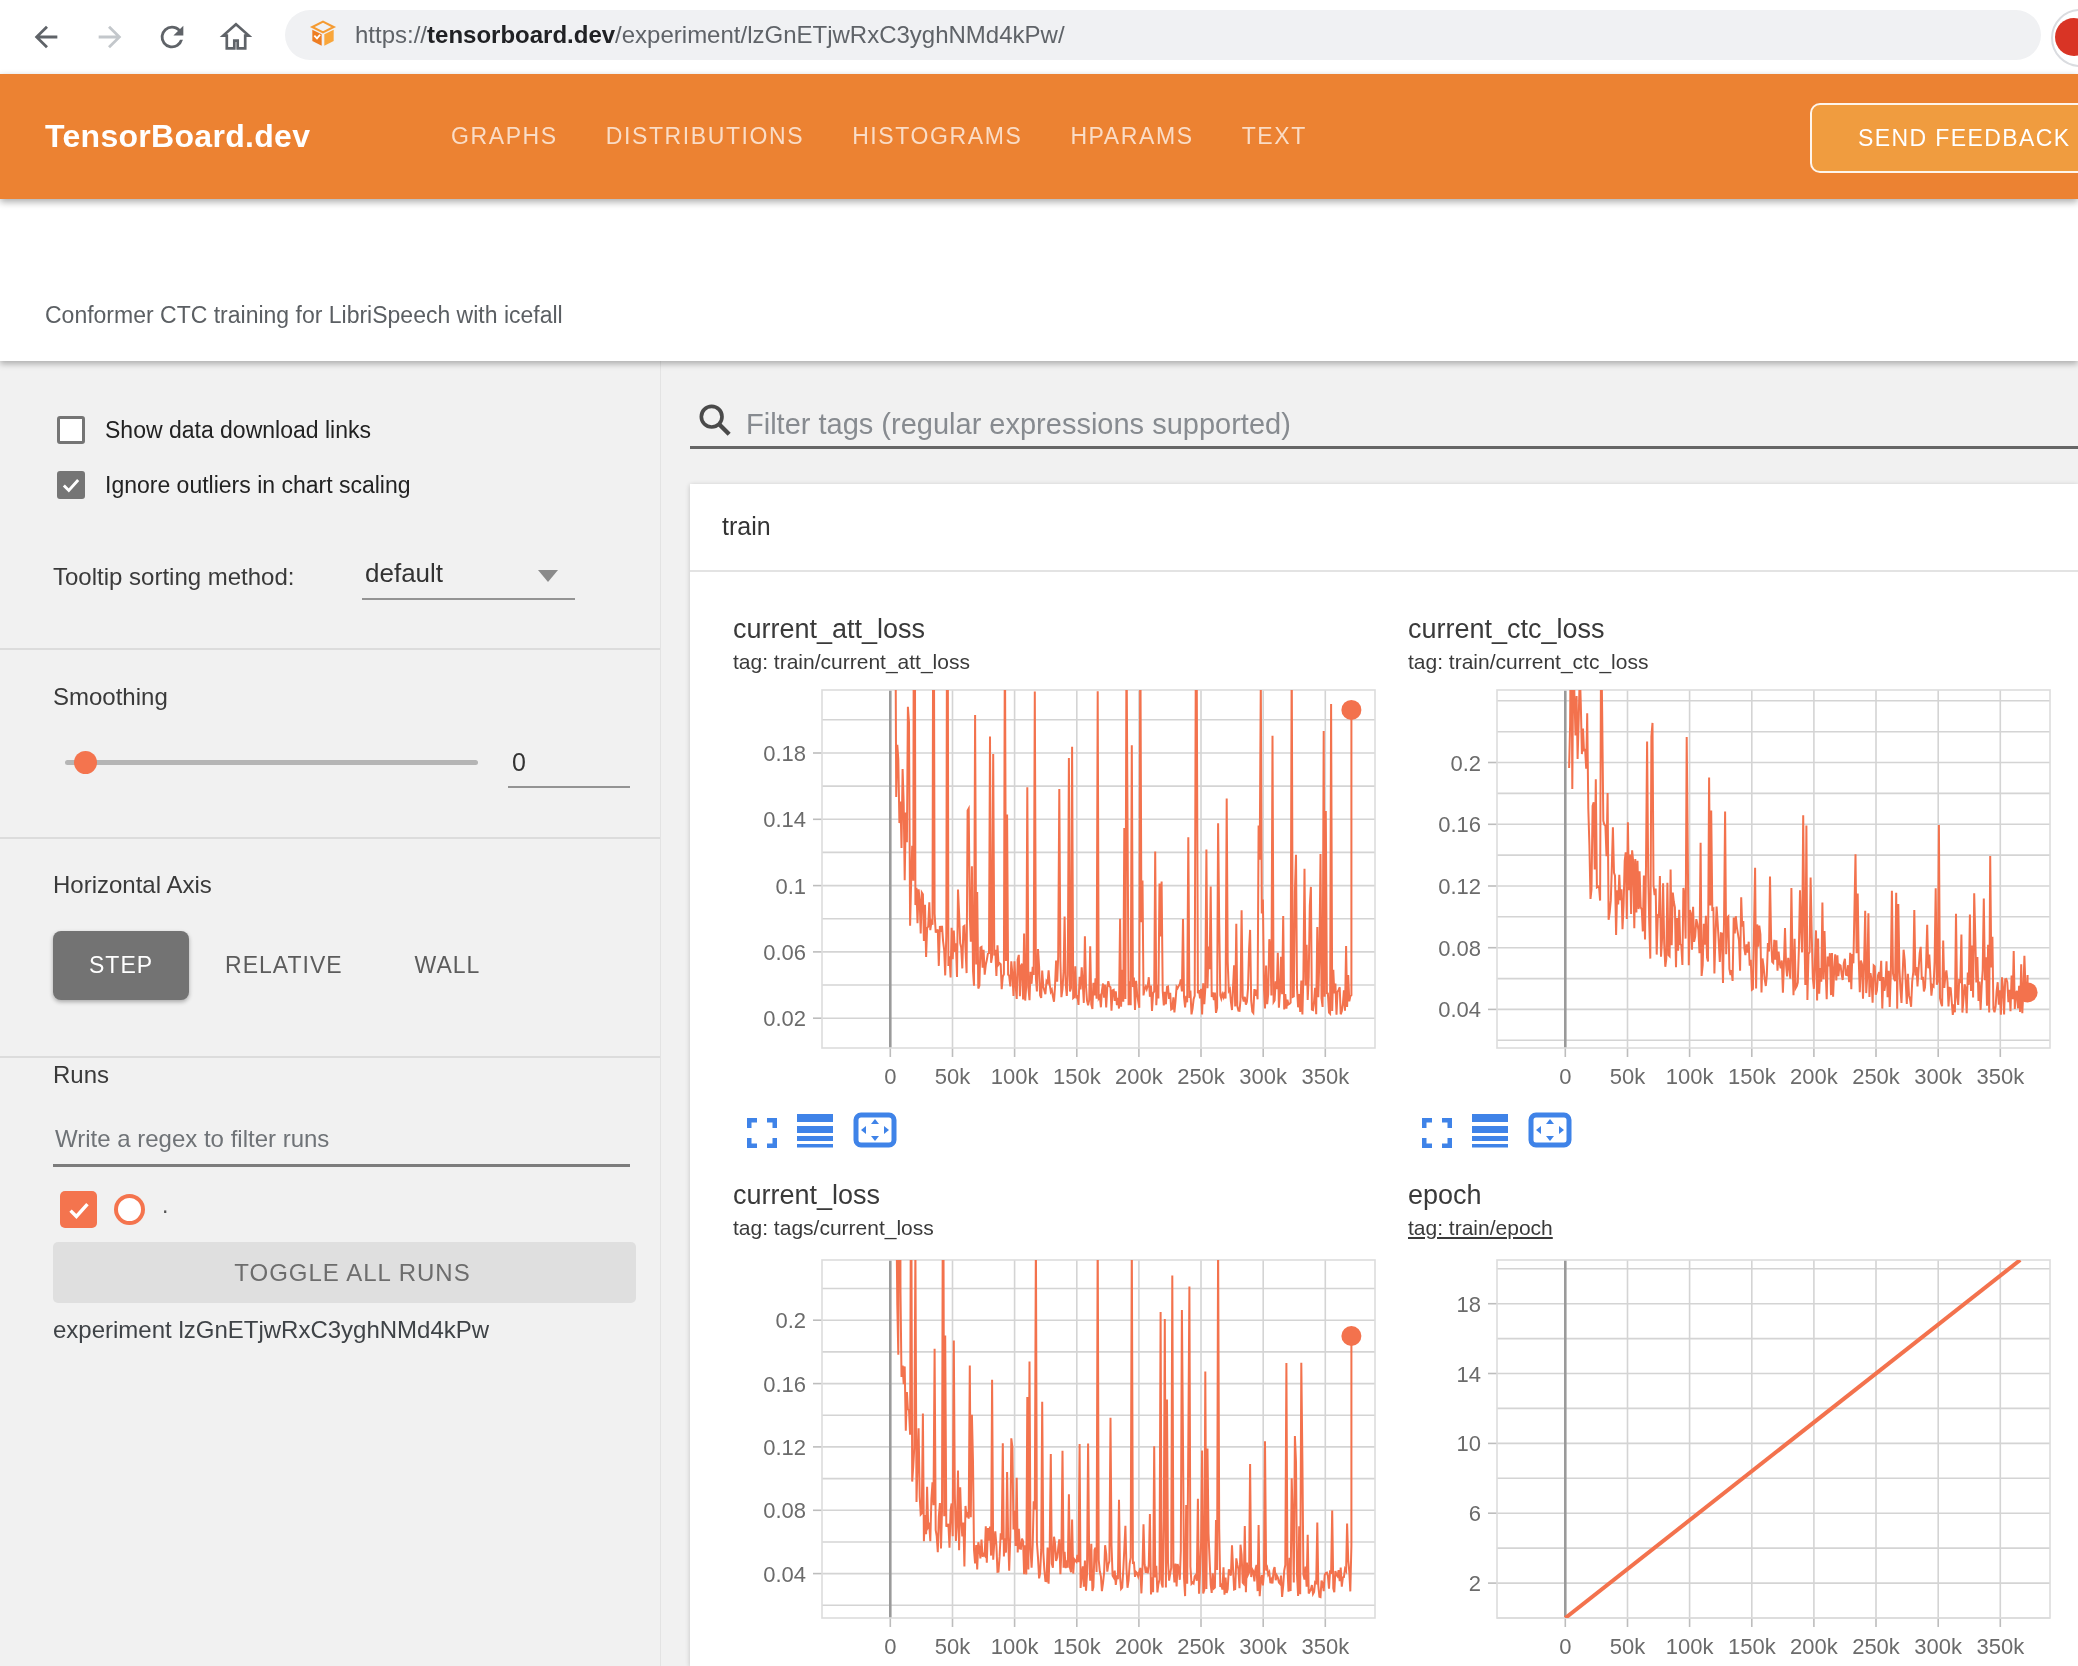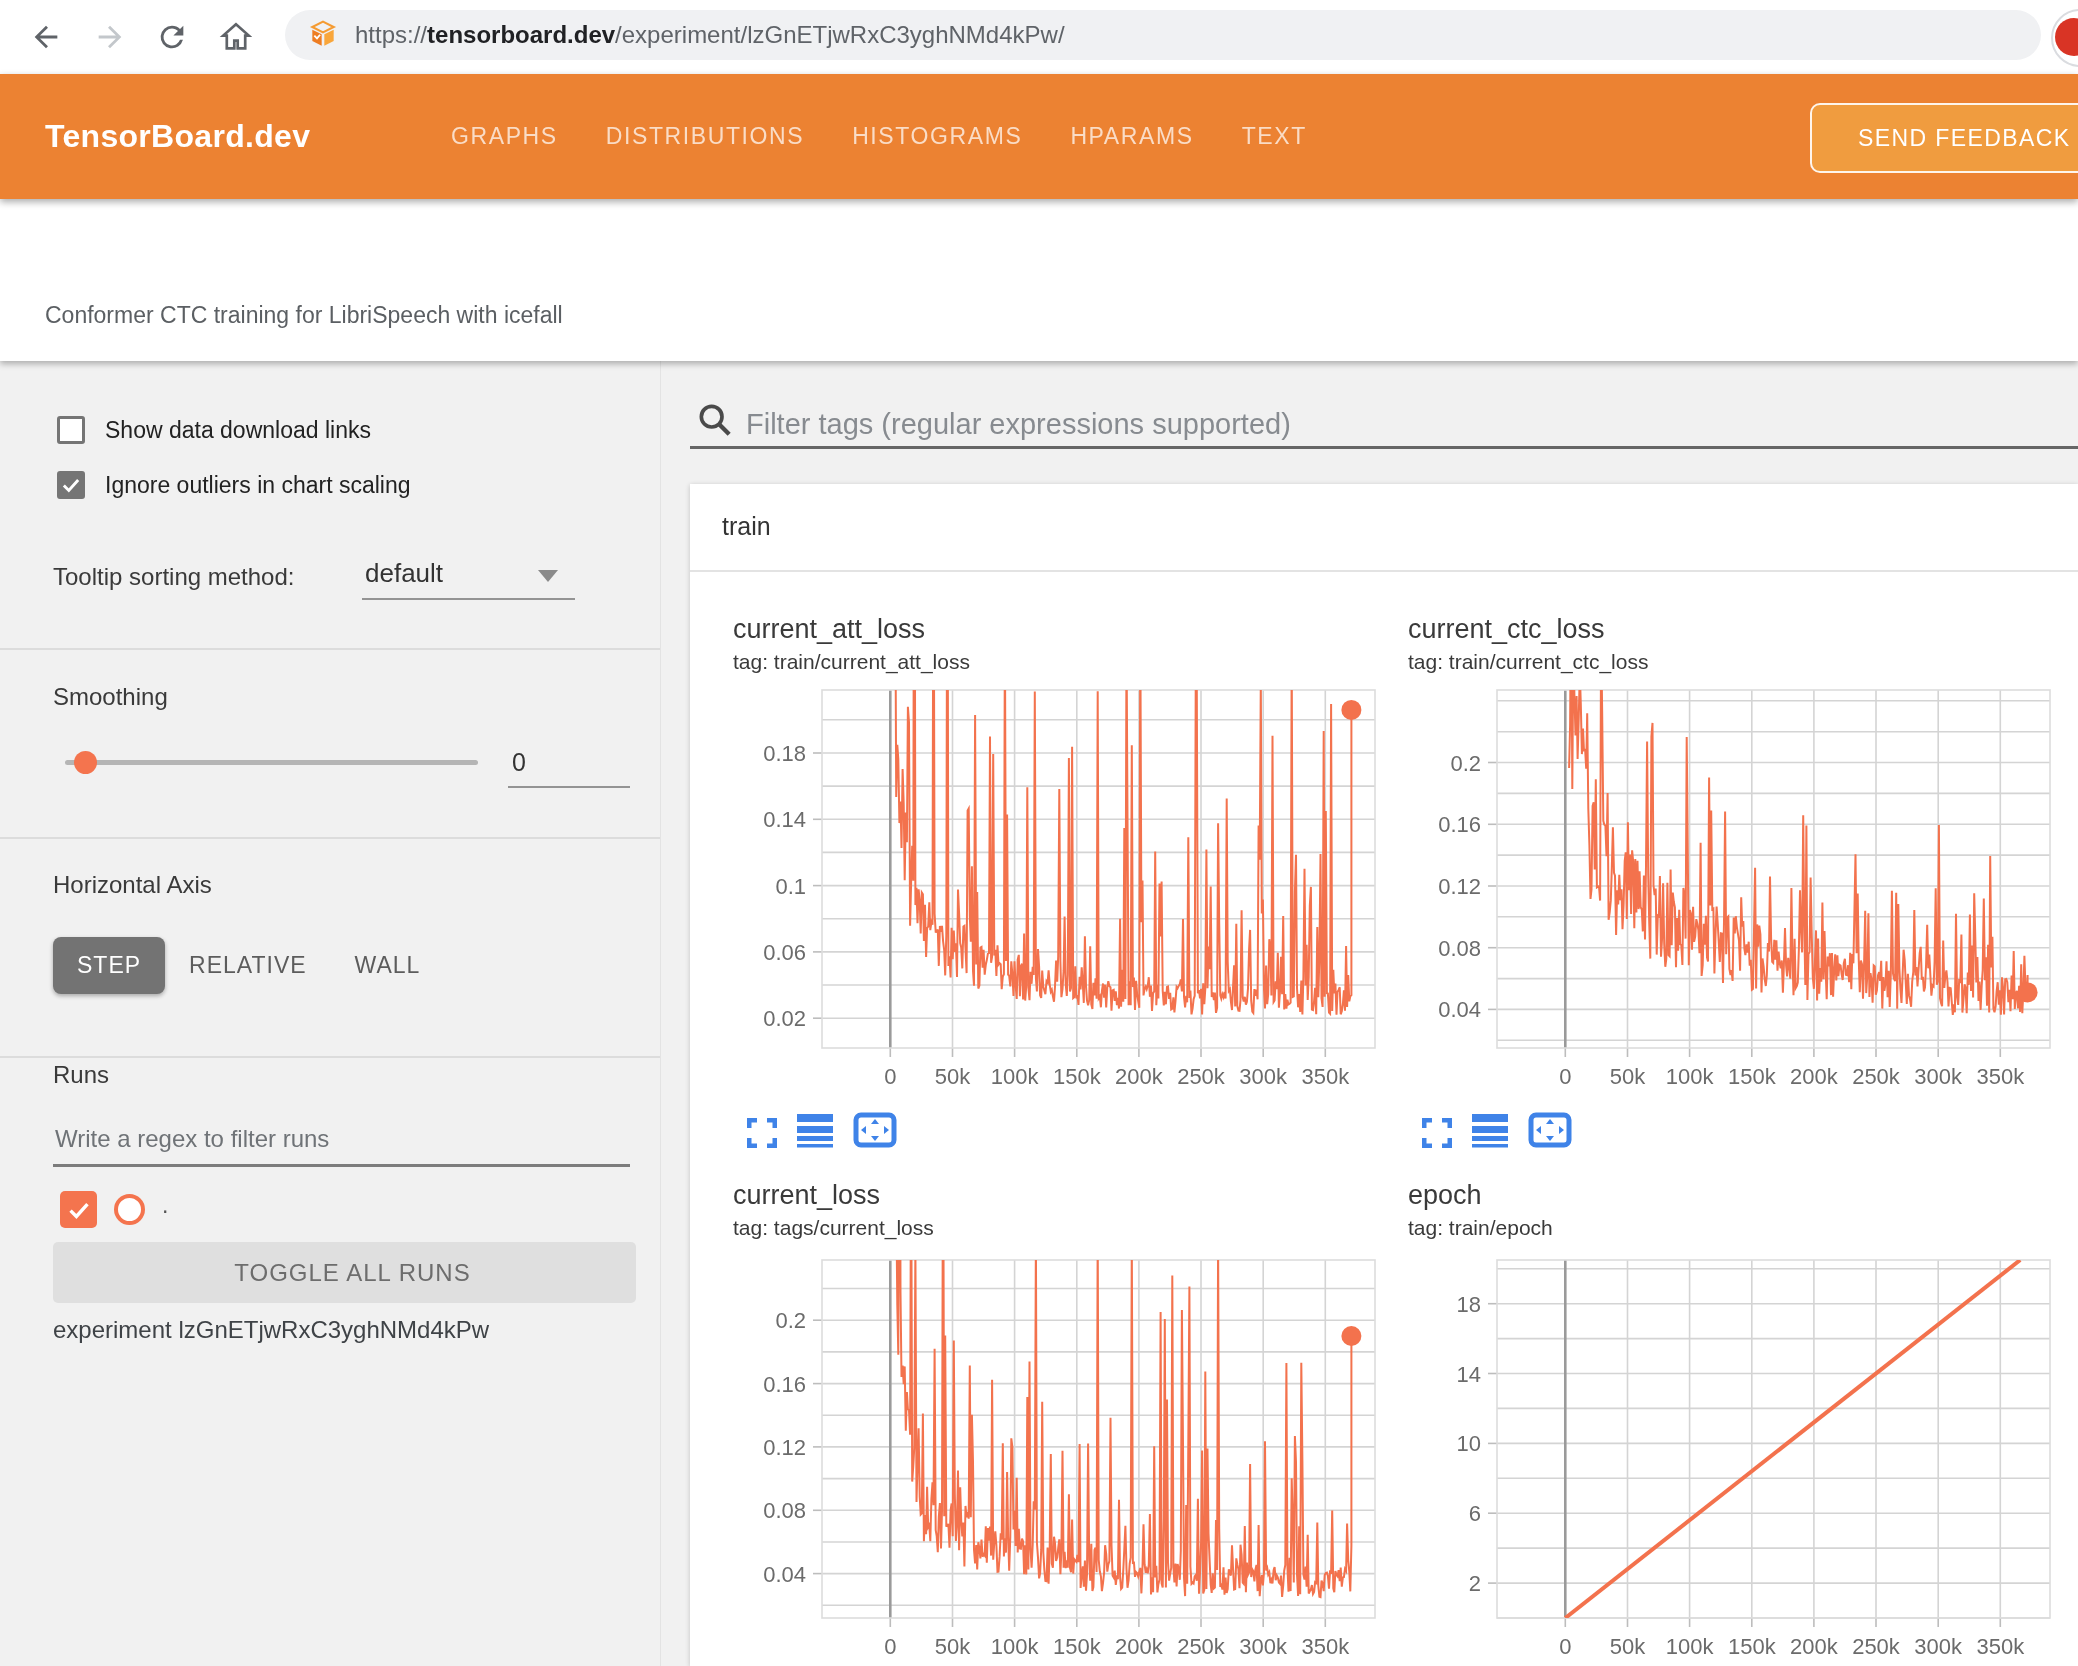--- a/index.html
+++ b/index.html
@@ -35,21 +35,21 @@
   .cbx{position:absolute;width:28px;height:28px;border:3px solid #757575;border-radius:3px;box-sizing:border-box;background:#fff;cursor:pointer;}
   .cbx.checked{background:#757575;display:flex;align-items:center;justify-content:center;}
   .cb-label{position:absolute;font-size:23px;color:#222;text-align:center;}
   .side-label{position:absolute;font-size:24px;color:#3a3a3a;}
   .dd-value{position:absolute;font-size:26px;color:#333;cursor:pointer;}
   .dd-caret{position:absolute;width:0;height:0;border-left:10px solid transparent;border-right:10px solid transparent;border-top:12px solid #8a8a8a;cursor:pointer;}
   .underline{position:absolute;background:#949494;}
   .slider-track{position:absolute;left:65px;width:413px;height:5px;background:#b5b5b5;border-radius:3px;cursor:pointer;}
   .slider-thumb{position:absolute;width:23px;height:23px;border-radius:50%;cursor:pointer;}
   .axis-row{position:absolute;left:53px;top:926px;display:flex;align-items:center;height:79px;}
-  .axis-btn{font-size:23px;letter-spacing:1px;color:#5c5c5c;padding:0 24px;height:57px;display:flex;align-items:center;border-radius:8px;cursor:pointer;}
+  .axis-btn{font-size:23px;letter-spacing:1px;color:#5c5c5c;padding:0 36px;height:69px;display:flex;align-items:center;border-radius:8px;cursor:pointer;}
   .axis-btn.active{background:#737373;color:#fff;box-shadow:0 2px 4px rgba(0,0,0,.3);}
   .regex-input{position:absolute;left:53px;top:1118px;width:560px;height:40px;border:none;background:transparent;font-size:24px;color:#333;font-family:inherit;outline:none;}
   .regex-input::placeholder{color:#6f7377;}
   .run-cbx{position:absolute;left:60px;top:1191px;width:37px;height:37px;border-radius:5px;display:flex;align-items:center;justify-content:center;cursor:pointer;}
   .run-circle{position:absolute;left:114px;top:1194px;width:31px;height:31px;border-radius:50%;border:4px solid;box-sizing:border-box;background:#fff;cursor:pointer;}
   .toggle-btn{position:absolute;left:53px;top:1242px;width:567px;height:61px;background:#dfdfdf;border-radius:5px;display:flex;align-items:center;justify-content:center;font-size:24px;letter-spacing:1px;color:#6d6d6d;cursor:pointer;padding-left:16px;}
   .exp-label{position:absolute;left:53px;top:1316px;font-size:24px;color:#3f4347;}
   
   .filter-input{position:absolute;left:744px;top:402px;width:1200px;height:42px;border:none;background:transparent;font-size:29px;color:#333;font-family:inherit;outline:none;}
   .filter-input::placeholder{color:#878b90;}
@@ -385,21 +385,21 @@
       <rect x="85" y="8" width="553" height="358" fill="none" stroke="#dcdcdc" stroke-width="1.6"></rect>
       <defs>
         <clipPath id="clip2">
           <rect x="85" y="8" width="553" height="358"></rect>
         </clipPath>
       </defs>
       <polyline points="157.1,-554.2 158.1,-27.3 159.2,-60.2 160.3,52.9 161.3,102.8 162.4,-411.2 163.5,40.5 164.5,124.9 165.6,113.6 166.7,132.1 167.7,114.4 168.8,178.7 169.9,140.1 170.9,157.2 172.0,157.9 173.1,182.8 174.1,-113.1 175.2,229.6 176.3,213.4 177.3,195.3 178.4,-4.0 179.5,249.9 180.5,212.4 181.6,176.2 182.7,244.7 183.7,262.5 184.8,261.3 185.9,161.5 186.9,289.2 188.0,263.0 189.1,282.3 190.1,234.8 191.2,275.1 192.3,273.0 193.3,289.1 194.4,246.8 195.5,230.4 196.5,253.3 197.6,96.7 198.7,278.1 199.7,284.1 200.8,300.1 201.8,265.0 202.9,251.0 204.0,296.5 205.0,258.9 206.1,-165.0 207.2,264.2 208.2,83.6 209.3,274.0 210.4,274.2 211.4,271.9 212.5,295.8 213.6,258.3 214.6,251.5 215.7,284.3 216.8,88.4 217.8,241.6 218.9,288.9 220.0,271.5 221.0,218.5 222.1,298.2 223.2,235.3 224.2,268.2 225.3,284.4 226.4,270.6 227.4,314.4 228.5,253.9 229.6,265.4 230.6,259.9 231.7,266.7 232.8,113.5 233.8,265.2 234.9,162.8 236.0,209.5 237.0,297.6 238.1,311.3 239.2,293.0 240.2,317.4 241.3,290.2 242.4,296.3 243.4,306.5 244.5,287.5 245.6,304.8 246.6,302.2 247.7,303.7 248.8,274.3 249.8,310.6 250.9,276.1 252.0,288.7 253.0,274.5 254.1,303.6 255.1,127.8 256.2,307.8 257.3,290.1 258.3,279.4 259.4,293.6 260.5,319.8 261.5,319.7 262.6,304.4 263.7,281.4 264.7,287.7 265.8,191.3 266.9,304.5 267.9,286.4 269.0,300.7 270.1,220.0 271.1,283.9 272.2,318.8 273.3,284.6 274.3,186.3 275.4,195.2 276.5,277.4 277.5,258.5 278.6,294.0 279.7,225.7 280.7,300.4 281.8,276.9 282.9,296.5 283.9,296.7 285.0,286.5 286.1,289.5 287.1,322.3 288.2,293.4 289.3,322.4 290.3,145.0 291.4,317.4 292.5,109.4 293.5,297.2 294.6,315.7 295.7,292.8 296.7,249.2 297.8,257.6 298.9,-14.6 299.9,290.5 301.0,305.6 302.1,326.4 303.1,321.4 304.2,297.9 305.2,149.7 306.3,300.2 307.4,318.4 308.4,328.9 309.5,329.2 310.6,295.6 311.6,331.8 312.7,296.8 313.8,202.1 314.8,311.6 315.9,315.8 317.0,284.7 318.0,291.1 319.1,308.9 320.2,305.4 321.2,296.0 322.3,287.4 323.4,322.2 324.4,298.6 325.5,198.7 326.6,315.7 327.6,299.8 328.7,316.1 329.8,308.4 330.8,315.7 331.9,242.3 333.0,315.8 334.0,320.2 335.1,267.5 336.2,321.6 337.2,307.2 338.3,308.9 339.4,309.9 340.4,302.8 341.5,310.2 342.6,192.0 343.6,335.9 344.7,323.6 345.8,314.4 346.8,334.7 347.9,308.6 349.0,338.8 350.0,322.3 351.1,191.4 352.2,308.4 353.2,328.7 354.3,291.7 355.4,339.1 356.4,335.2 357.5,298.0 358.5,295.7 359.6,320.0 360.7,-23.5 361.7,307.8 362.8,319.3 363.9,324.3 364.9,339.2 366.0,331.1 367.1,320.8 368.1,293.2 369.2,301.8 370.3,319.6 371.3,312.6 372.4,309.0 373.5,165.8 374.5,292.8 375.6,323.8 376.7,325.6 377.7,318.7 378.8,332.8 379.9,323.4 380.9,327.2 382.0,247.8 383.1,325.1 384.1,337.0 385.2,335.7 386.3,317.6 387.3,297.3 388.4,273.7 389.5,317.0 390.5,335.8 391.6,328.2 392.7,311.5 393.7,305.5 394.8,-13.0 395.9,312.0 396.9,309.5 398.0,324.9 399.1,320.1 400.1,321.1 401.2,324.5 402.3,319.5 403.3,315.9 404.4,341.4 405.5,315.3 406.5,272.2 407.6,312.5 408.7,320.8 409.7,317.3 410.8,321.3 411.8,312.3 412.9,261.9 414.0,342.5 415.0,325.3 416.1,340.3 417.2,194.3 418.2,325.4 419.3,313.8 420.4,340.5 421.4,332.2 422.5,327.6 423.6,60.1 424.6,331.3 425.7,335.6 426.8,268.5 427.8,67.0 428.9,335.5 430.0,147.4 431.0,310.1 432.1,328.7 433.2,321.5 434.2,315.8 435.3,23.5 436.4,314.2 437.4,330.4 438.5,311.5 439.6,334.4 440.6,312.1 441.7,316.5 442.8,327.8 443.8,299.1 444.9,57.9 446.0,191.9 447.0,325.6 448.1,344.1 449.2,253.0 450.2,331.7 451.3,193.5 452.4,34.5 453.4,314.6 454.5,331.8 455.6,330.5 456.6,331.5 457.7,324.4 458.8,323.0 459.8,328.8 460.9,246.7 462.0,341.8 463.0,321.2 464.1,289.8 465.1,198.5 466.2,341.5 467.3,337.8 468.3,119.4 469.4,337.1 470.5,196.5 471.5,281.3 472.6,307.6 473.7,332.7 474.7,341.0 475.8,321.3 476.9,336.5 477.9,335.6 479.0,267.9 480.1,317.9 481.1,-12.5 482.2,276.1 483.3,334.9 484.3,331.5 485.4,337.6 486.5,315.3 487.5,342.7 488.6,325.6 489.7,340.9 490.7,337.0 491.8,317.3 492.9,321.3 493.9,323.5 495.0,293.3 496.1,317.5 497.1,337.5 498.2,337.0 499.3,306.4 500.3,312.2 501.4,317.1 502.5,336.2 503.5,292.7 504.6,302.6 505.7,330.6 506.7,331.8 507.8,274.0 508.9,340.3 509.9,310.6 511.0,322.8 512.1,320.4 513.1,212.1 514.2,325.1 515.3,317.3 516.3,319.0 517.4,329.3 518.4,317.6 519.5,312.9 520.6,339.1 521.6,272.9 522.7,344.2 523.8,329.0 524.8,323.2 525.9,333.4 527.0,320.1 528.0,189.3 529.1,318.6 530.2,316.0 531.2,322.5 532.3,320.3 533.4,331.1 534.4,327.7 535.5,331.4 536.6,318.1 537.6,315.1 538.7,328.2 539.8,323.4 540.8,325.4 541.9,330.6 543.0,331.9 544.0,323.6 545.1,344.9 546.2,333.7 547.2,318.7 548.3,312.9 549.4,110.9 550.4,314.2 551.5,339.7 552.6,305.8 553.6,339.1 554.7,226.2 555.8,269.9 556.8,330.5 557.9,184.1 559.0,210.0 560.0,322.3 561.1,344.0 562.2,274.2 563.2,342.3 564.3,110.8 565.4,209.0 566.4,322.3 567.5,327.6 568.6,314.6 569.6,334.6 570.7,282.8 571.7,341.6 572.8,339.3 573.9,337.3 574.9,333.0 576.0,342.0 577.1,339.9 578.1,330.2 579.2,331.0 580.3,270.5 581.3,333.6 582.4,344.8 583.5,345.1 584.5,328.5 585.6,331.3 586.7,339.1 587.7,323.0 588.8,321.0 589.9,320.6 590.9,323.9 592.0,336.7 593.1,318.4 594.1,321.7 595.2,258.6 596.3,336.3 597.3,340.3 598.4,319.0 599.5,322.9 600.5,324.3 601.6,318.1 602.7,329.2 603.7,315.6 604.8,334.6 605.9,325.3 606.9,325.2 608.0,317.0 609.1,319.0 610.1,271.5 611.2,308.1 612.3,319.7 613.3,339.4 614.4,293.8 614.4,84.0" fill="none" stroke="#f3724d" stroke-width="2" clip-path="url(#clip2)"></polyline>
       <circle cx="614.4" cy="84.0" r="10" fill="#f3724d"></circle>
     </svg>
     <div class="chart-title" style="left: 1408px; top: 1180px;">epoch</div>
-    <div class="chart-tag" style="left: 1408px; top: 1216px;">tag: train/epoch</div>
+    <div class="chart-tag" style="left: 1408px; top: 1216px; text-decoration: underline;">tag: train/epoch</div>
     <svg width="646" height="414" viewBox="0 0 646 414" class="chart-svg" style="left: 1412px; top: 1252px;">
       <line x1="85" y1="366.0" x2="638" y2="366.0" stroke="#d4d4d4" stroke-width="1.6"></line>
       <line x1="85" y1="331.1" x2="638" y2="331.1" stroke="#d4d4d4" stroke-width="1.6"></line>
       <line x1="85" y1="296.1" x2="638" y2="296.1" stroke="#d4d4d4" stroke-width="1.6"></line>
       <line x1="85" y1="261.2" x2="638" y2="261.2" stroke="#d4d4d4" stroke-width="1.6"></line>
       <line x1="85" y1="226.3" x2="638" y2="226.3" stroke="#d4d4d4" stroke-width="1.6"></line>
       <line x1="85" y1="191.4" x2="638" y2="191.4" stroke="#d4d4d4" stroke-width="1.6"></line>
       <line x1="85" y1="156.4" x2="638" y2="156.4" stroke="#d4d4d4" stroke-width="1.6"></line>
       <line x1="85" y1="121.5" x2="638" y2="121.5" stroke="#d4d4d4" stroke-width="1.6"></line>
       <line x1="85" y1="86.6" x2="638" y2="86.6" stroke="#d4d4d4" stroke-width="1.6"></line>

